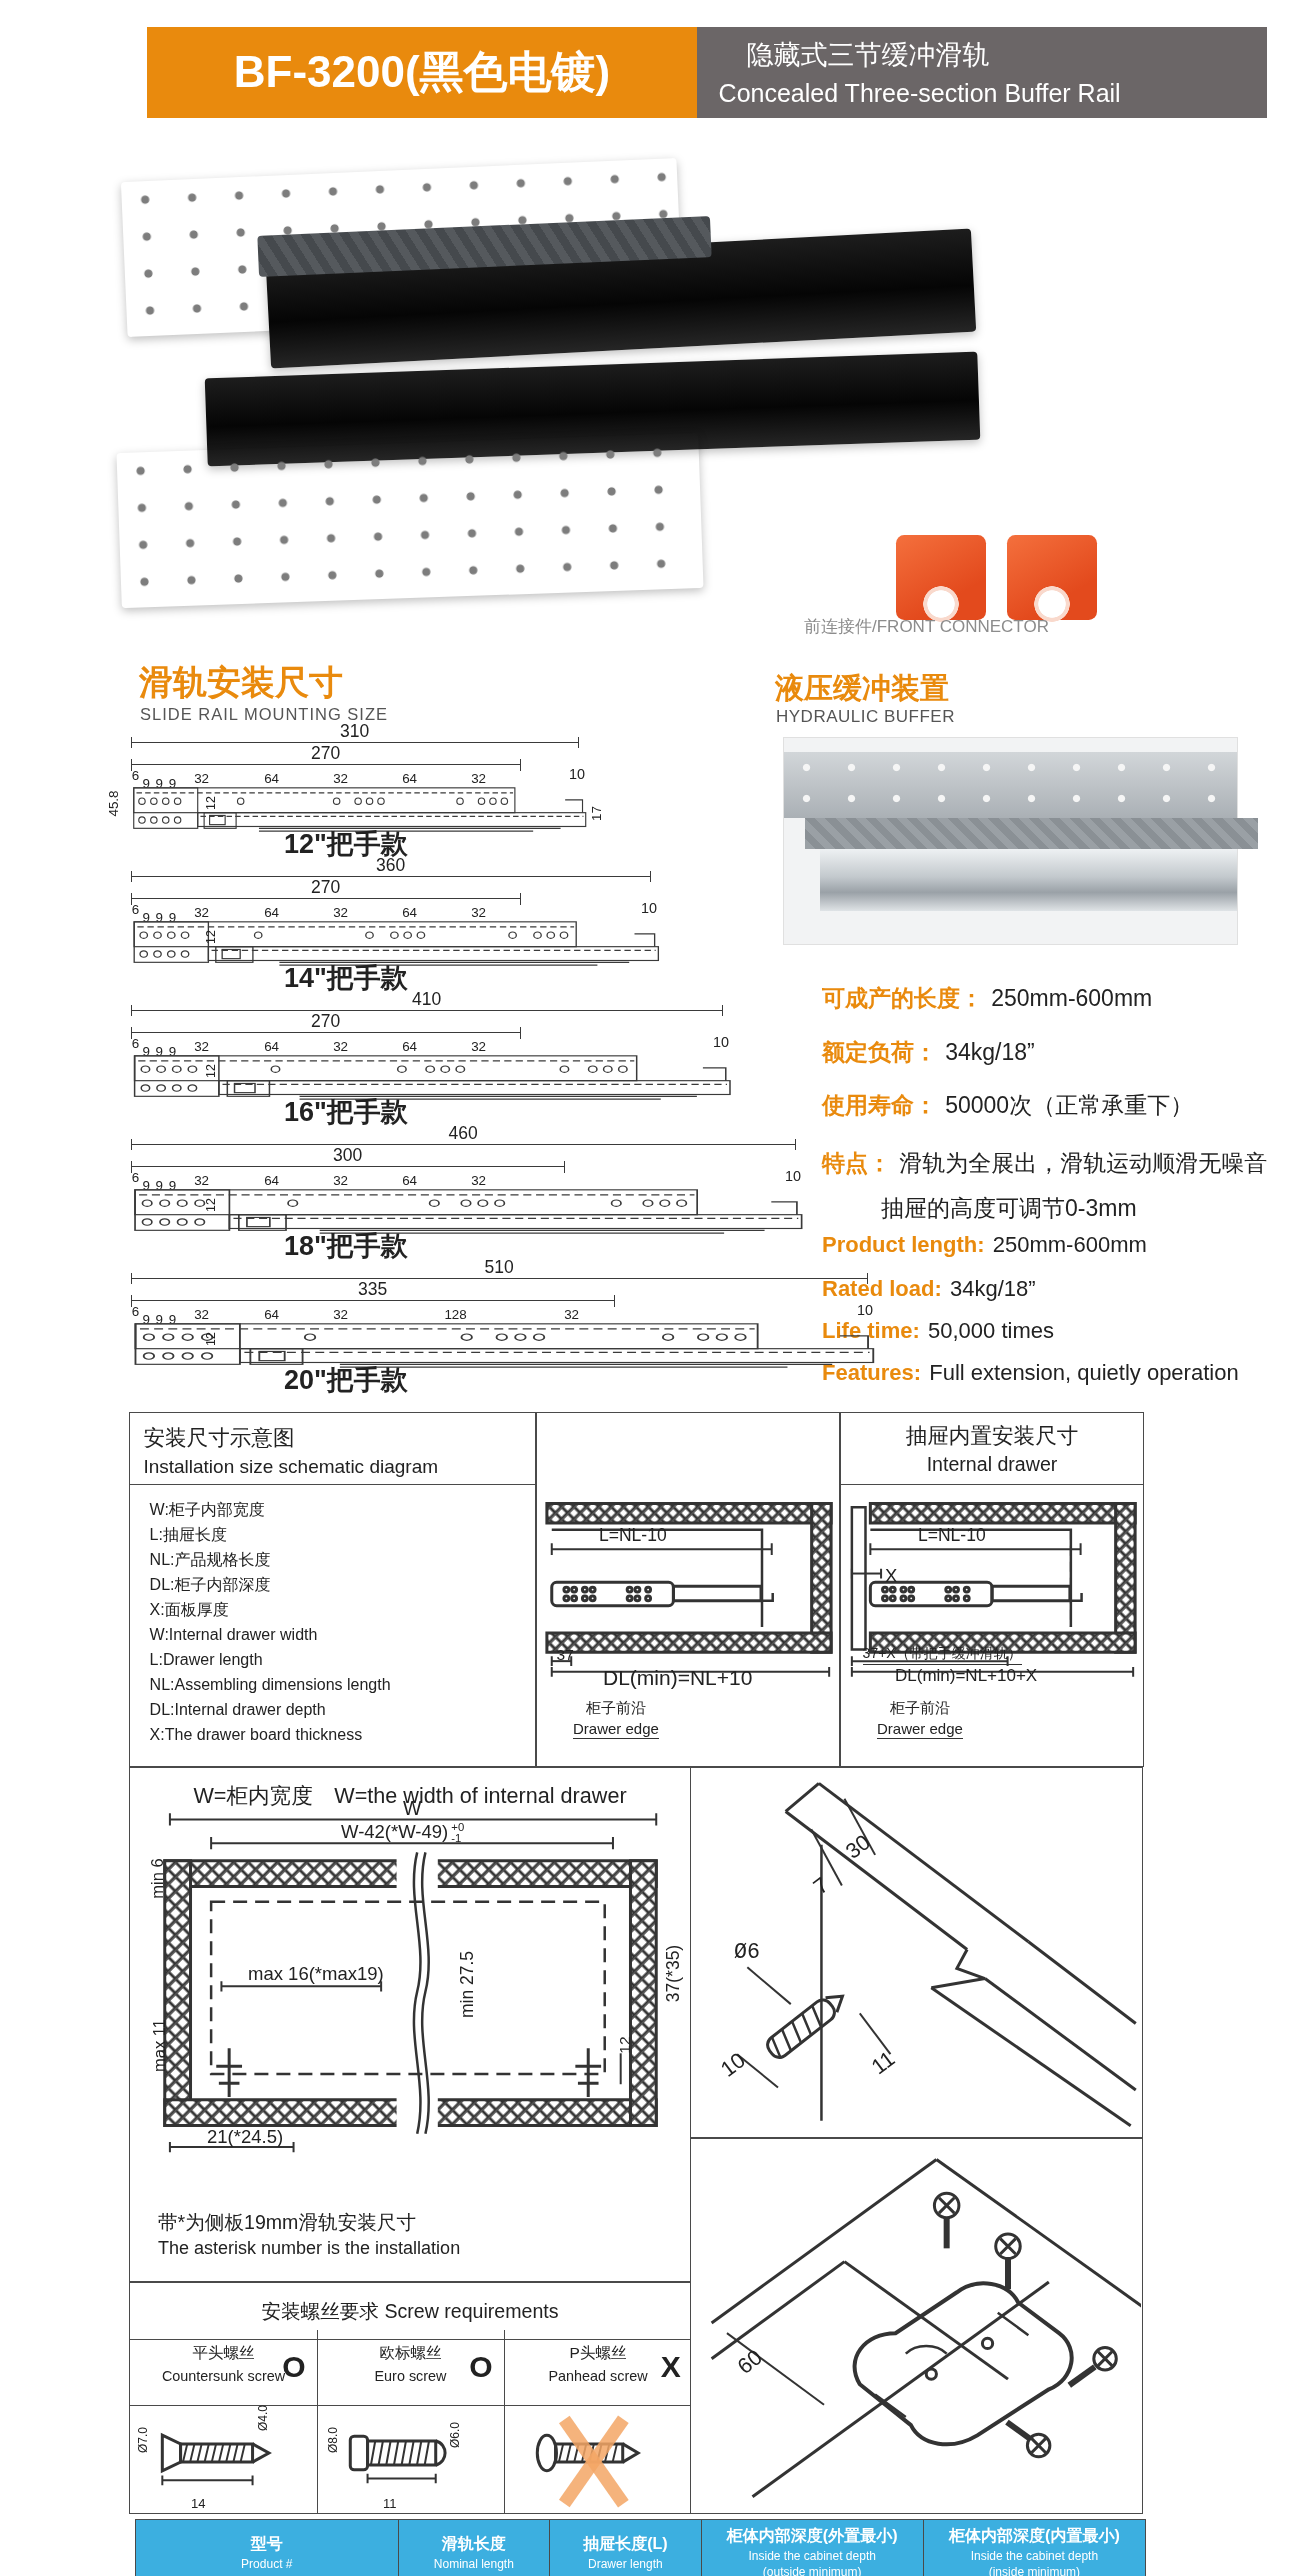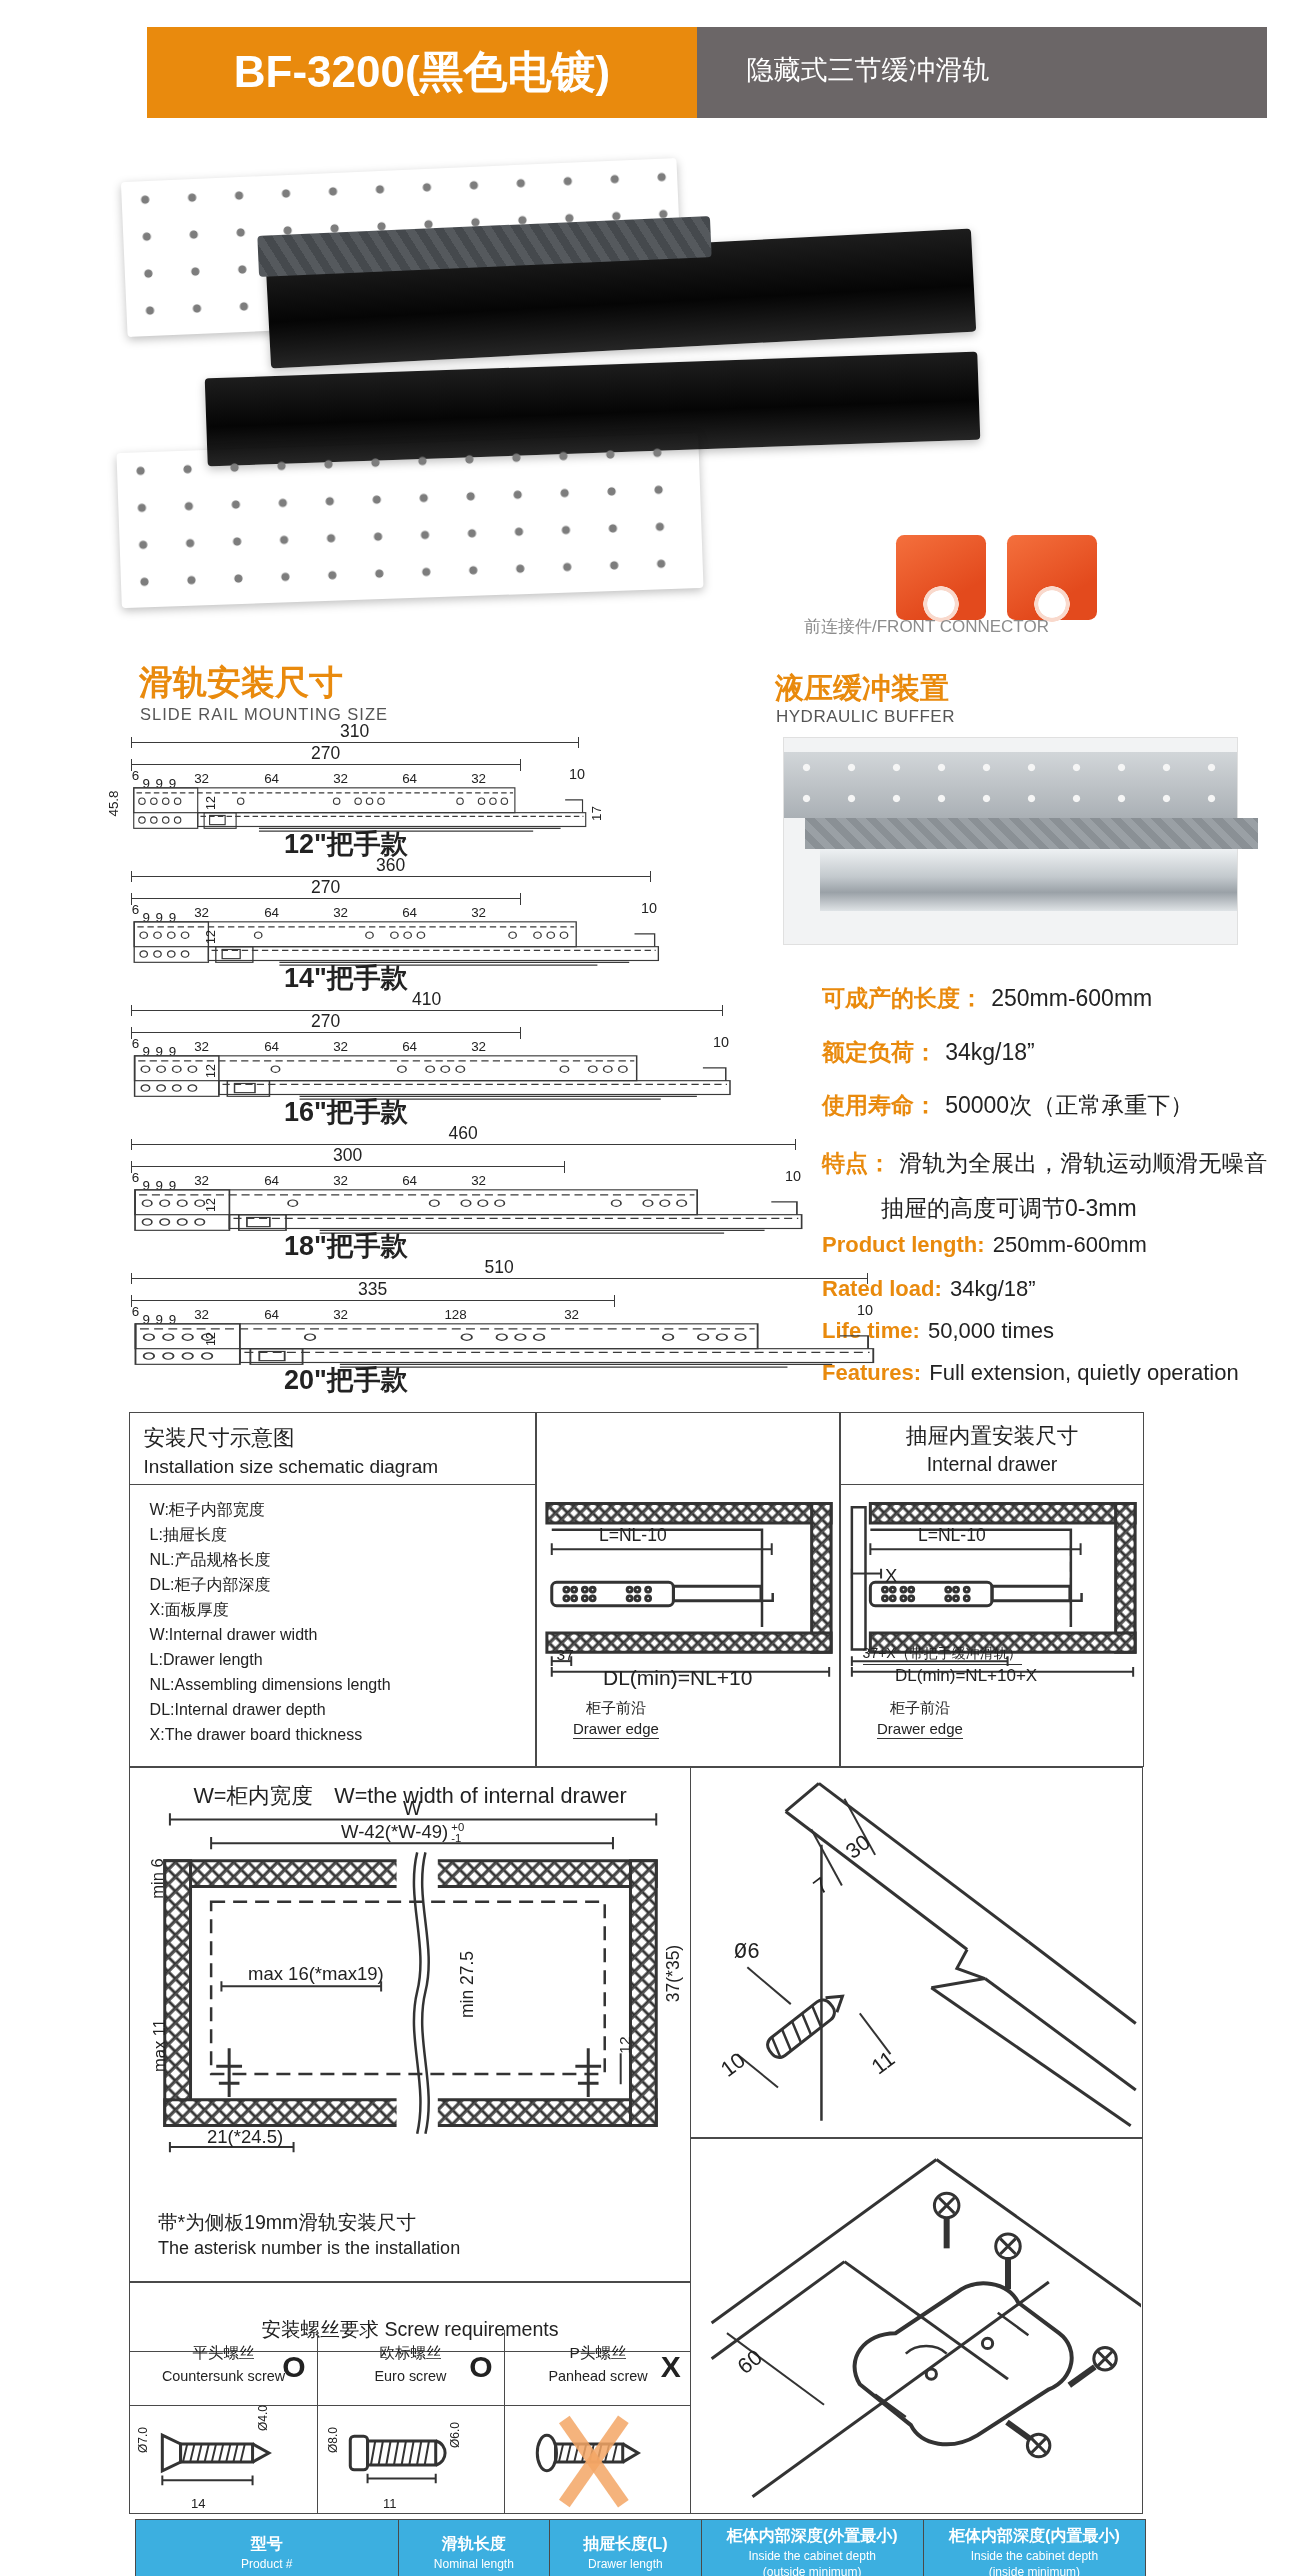--- a/index.html
+++ b/index.html
@@ -75,22 +75,22 @@
   .legend-line{font-size:16px;line-height:25px;}
   .p-head-center{height:72px;display:flex;flex-direction:column;align-items:center;justify-content:center;}
   .p-head-center .cn{font-size:21.6px;}
   .p-head-center .en{font-size:19.6px;margin-top:3.1px;}
   .dlabel{position:absolute;white-space:nowrap;}
   .underl{border-bottom:1px solid #333;padding-bottom:1px;}
   svg.linework{position:absolute;}
   svg.linework *{vector-effect:non-scaling-stroke;}
 
   
-  #screws .s-head{height:45px;border-bottom:1.5px solid #4a4a4a;display:flex;align-items:center;justify-content:center;
-     font-size:19.6px;box-sizing:border-box;margin-top:24px;}
+  #screws .s-head{height:57px;border-bottom:1.5px solid #4a4a4a;display:flex;align-items:center;justify-content:center;
+     font-size:19.6px;box-sizing:border-box;}
   .screw-col{position:absolute;top:47px;height:183px;width:187px;}
   .screw-col.b{border-right:1.5px solid #4a4a4a;}
   .s-names{height:76px;border-bottom:1.5px solid #4a4a4a;box-sizing:border-box;text-align:center;padding-top:13.4px;position:relative;}
   .s-names .cn{font-size:15.5px;}
   .s-names .en{font-size:14.4px;margin-top:4.1px;}
   .s-mark{position:absolute;right:11.3px;top:19.6px;font-size:30px;font-weight:bold;}
   .s-dim{position:absolute;font-size:12px;}
   .rot{transform:rotate(-90deg);}
   .x-overlay{position:absolute;left:49px;top:85px;width:82px;height:93px;}
   .x-overlay::before,.x-overlay::after{content:"";position:absolute;left:50%;top:-5.2px;width:13.4px;height:103px;
@@ -109,20 +109,21 @@
 </head>
 <body>
 
 <div id="page">
 
   <div class="abs" id="hdr-orange">
     <span>BF-3200(黑色电镀)</span>
   </div>
   <div class="abs" id="hdr-gray">
     <span class="cn">隐藏式三节缓冲滑轨</span>
+    <span class="en">Concealed Three-section Buffer Rail</span>
   </div>
 
   <div class="abs" style="left:103px;top:149px;width:1164px;height:495px;">
     <div class="rail dots" style="left:20.6px;top:20.6px;width:556px;height:155px;transform:rotate(-2.5deg);"></div>
     <div class="rail" style="left:165px;top:98px;width:706px;height:103px;transform:rotate(-3deg);"></div>
     <div class="abs" style="left:155px;top:77px;width:453px;height:41px;background:repeating-linear-gradient(60deg,#55595d 0 8.2px,#45494d 8.2px 16.5px);transform:rotate(-2.5deg);border-radius:4.1px;"></div>
     <div class="rail" style="left:103px;top:216px;width:773px;height:88px;transform:rotate(-2deg);"></div>
     <div class="rail dots" style="left:15.5px;top:294px;width:582px;height:155px;transform:rotate(-2deg);"></div>
     <div class="abs" id="conn1" style="left:793px;top:386px;width:90px;height:85px;"></div>
     <div class="abs" id="conn2" style="left:904px;top:386px;width:90px;height:85px;"></div>

